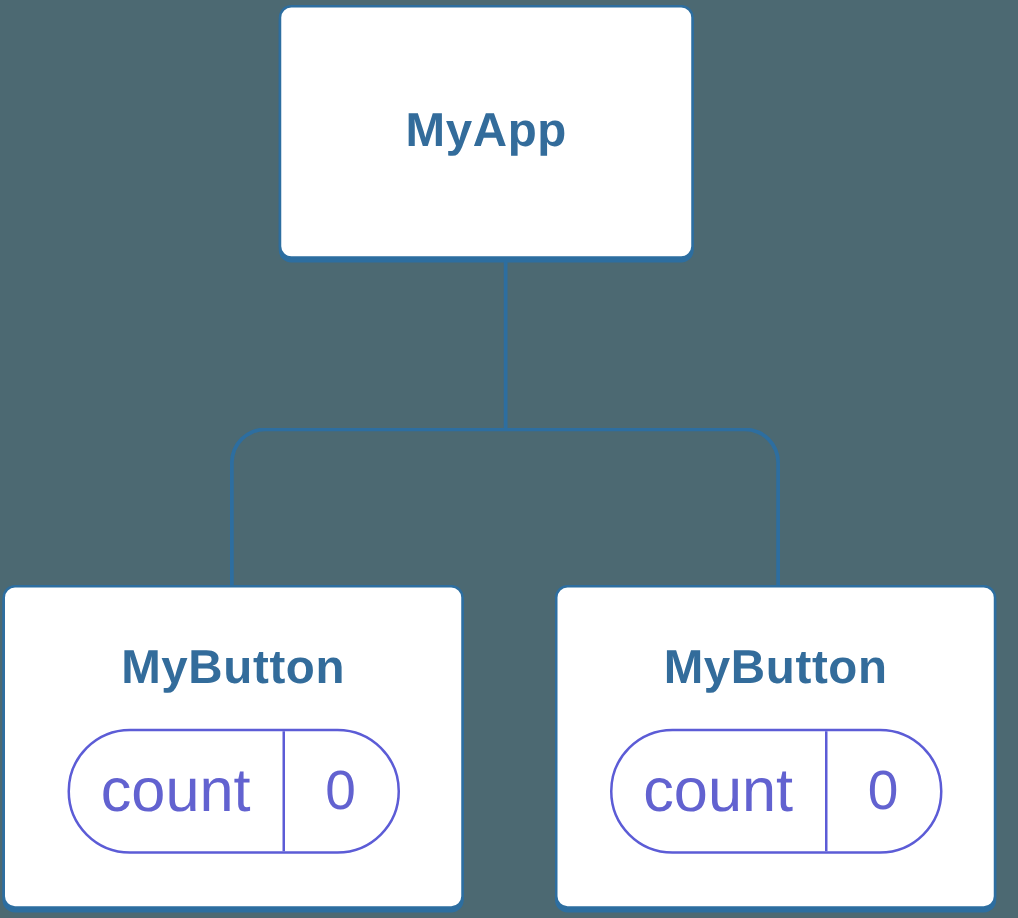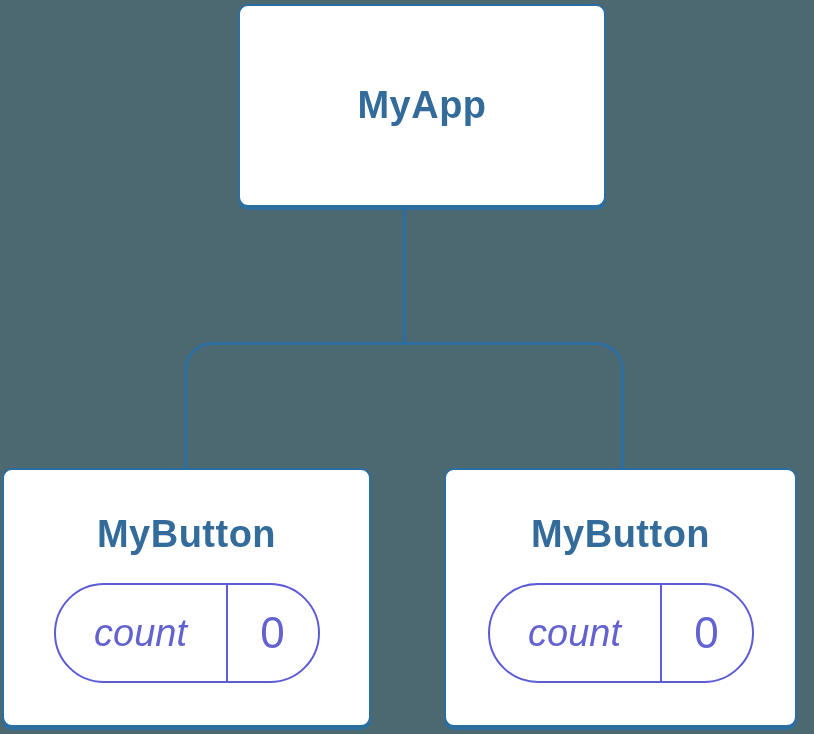--- a/index.html
+++ b/index.html
@@ -42,22 +42,22 @@
     background: var(--card-bg);
     border: 2px solid var(--blue);
     border-radius: 10px;
     box-shadow: 0 3px 0 var(--blue);
     display: flex;
     flex-direction: column;
     align-items: center;
     justify-content: center;
   }
   .node-root {
-    left: 238px; top: 4px;
-    width: 368px; height: 203px;
+    left: 223px; top: 4px;
+    width: 332px; height: 203px;
   }
   .node-child-left {
     left: 2px; top: 468px;
     width: 369px; height: 259px;
     gap: 26px;
   }
   .node-child-right {
     left: 444px; top: 468px;
     width: 353px; height: 259px;
     gap: 26px;
@@ -77,23 +77,22 @@
     display: flex;
     align-items: stretch;
     background: var(--card-bg);
   }
   .pill-key {
     flex: 1;
     display: flex;
     align-items: center;
     justify-content: center;
     border-right: 2px solid var(--purple-border);
-    font-size: 38px;
+    font-size: 49px;
     color: var(--purple-text);
-    font-style: italic;
   }
   .pill-value {
     width: 90px;
     display: flex;
     align-items: center;
     justify-content: center;
     font-size: 44px;
     color: var(--purple-text);
   }
 </style>

